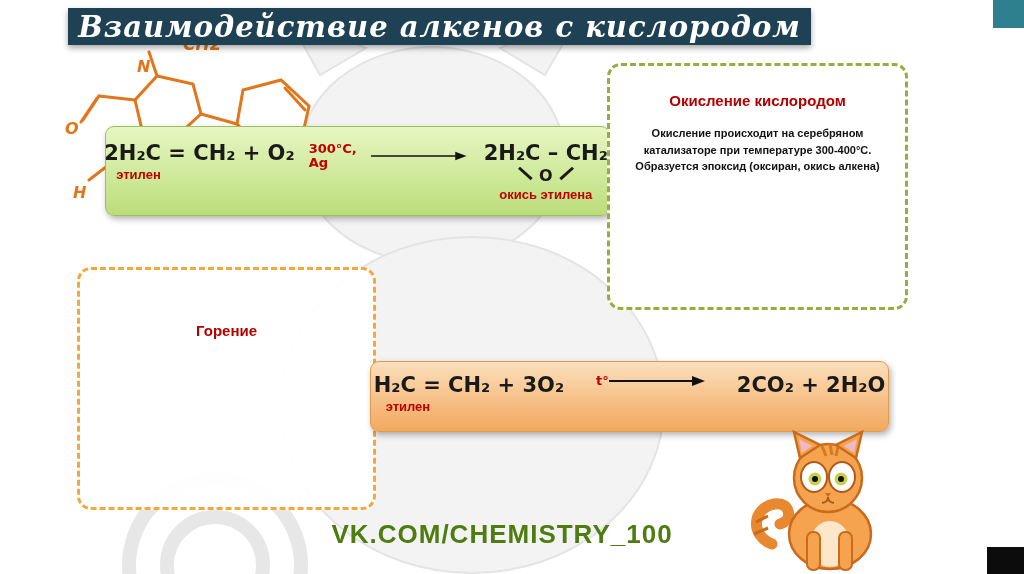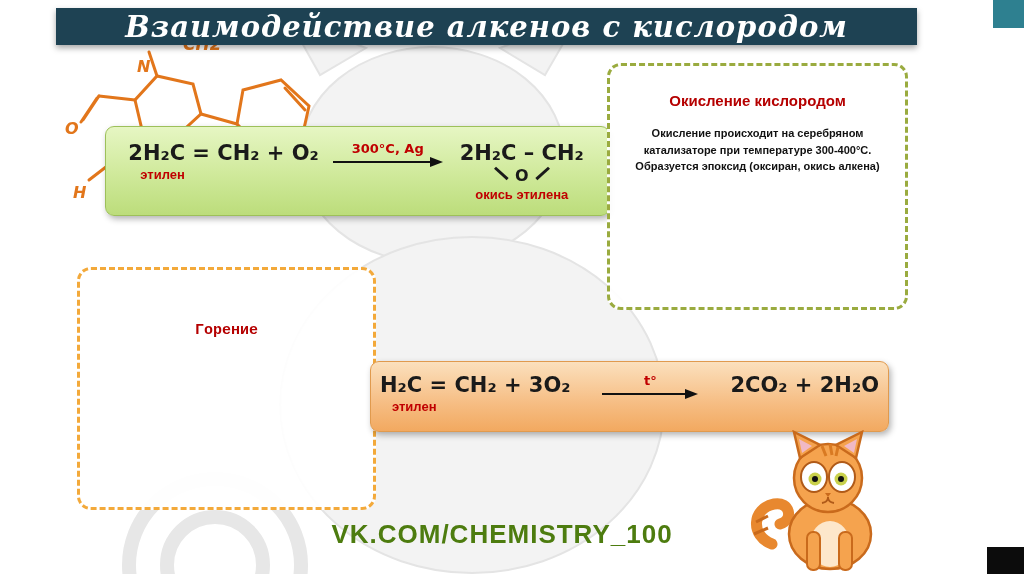--- a/index.html
+++ b/index.html
@@ -3,21 +3,21 @@
 <meta charset="utf-8">
 <style>
   * { margin:0; padding:0; box-sizing:border-box; }
   html,body { width:1024px; height:574px; background:#fff; overflow:hidden;
               font-family:"Liberation Sans", sans-serif; }
   .slide { position:relative; width:1024px; height:574px; background:#ffffff; overflow:hidden; }
 
   .bg-raccoon { position:absolute; left:0; top:0; z-index:1; }
   .molecule   { position:absolute; left:55px; top:30px; z-index:2; }
 
-  .title-bar { position:absolute; left:56px; top:8px; width:861px; height:37px;
+  .title-bar { position:absolute; left:68px; top:8px; width:743px; height:37px;
                background:#1e4253; display:flex; align-items:center; justify-content:center;
                z-index:6; box-shadow:0 3px 6px rgba(0,0,0,.35); }
   .title-text { color:#ffffff; font-family:"DejaVu Serif", serif; font-weight:bold;
                 font-style:italic; font-size:29px; letter-spacing:1px; white-space:nowrap; }
 
   .eq-box { position:absolute; z-index:4; border-radius:9px;
             display:flex; justify-content:center; align-items:flex-start; }
   .eq-box.green { left:105px; top:126px; width:505px; height:90px; padding-top:15px;
                   background:linear-gradient(180deg,#e6f6c3 0%,#cfe99a 55%,#bcdd7b 100%);
                   border:1px solid #9dc05a; box-shadow:2px 3px 6px rgba(0,0,0,.3); }
@@ -26,38 +26,38 @@
                    border:1px solid #e09a4e; box-shadow:2px 3px 6px rgba(0,0,0,.3); }
 
   .eq { display:flex; align-items:flex-start; gap:8px;
         font-family:"DejaVu Sans", sans-serif; font-weight:bold; font-size:21px; color:#1a1a1a; }
   .term { display:flex; flex-direction:column; align-items:center;justify-content:space-between; }
   .formula { white-space:nowrap; line-height:1.1; }
   .sublabel { font-size:13px; color:#c00000; font-weight:bold; margin-top:2px;
               font-family:"Liberation Sans", sans-serif; }
   .lhs-label { align-self:flex-start; margin-left:12px; }
 
-  .arrowblk { display:flex; flex-direction:column; align-items:center; margin:0 6px;justify-content:center; }
+  .arrowblk { display:flex; flex-direction:row; align-items:center; margin:0 6px;justify-content:center; }
   .arrowblk.wide { margin:0 24px; }
   .arrowlbl { font-size:13px; font-weight:bold; color:#c00000; margin-bottom:0px; line-height:1.1; }
 
   .epoxide { position:relative; width:130px; height:20px; }
   .epoxide .bl, .epoxide .br { position:absolute; top:7px; width:17px; height:2.5px;
                background:#1a1a1a; display:block; }
   .epoxide .bl { left:36px; transform:rotate(42deg); }
   .epoxide .br { right:36px; transform:rotate(-42deg); }
   .epoxide .oatom { position:absolute; left:50%; transform:translateX(-50%); top:3px;
                font-size:16px; font-weight:bold; line-height:1; }
 
   .note { position:absolute; z-index:4; background:rgba(255,255,255,.93);
           border-radius:14px; text-align:center; }
   .note.green  { left:607px; top:63px;  width:301px; height:247px;
                  border:3px dashed #9aab3f; padding:26px 14px 0; }
   .note.orangeb { left:77px; top:267px; width:299px; height:243px;
-                 border:3px dashed #f3a93a; padding:52px 16px 0;font-family:Liberation Mono, monospace; }
+                 border:3px dashed #f3a93a; padding:52px 16px 0; }
   .note-title { color:#b50000; font-weight:bold; font-size:15px; }
   .note-body  { margin-top:16px; font-weight:bold; font-size:11px; color:#111;
                 line-height:1.5; }
 
   .watermark { position:absolute; left:0; top:519px; width:1004px; text-align:center;
                z-index:3; color:#4d7c0f; font-weight:bold; font-size:26px;
                letter-spacing:1px; }
 
   .cat { position:absolute; left:742px; top:430px; z-index:4; }
   .corner-teal  { position:absolute; right:0; top:0; width:31px; height:28px;

